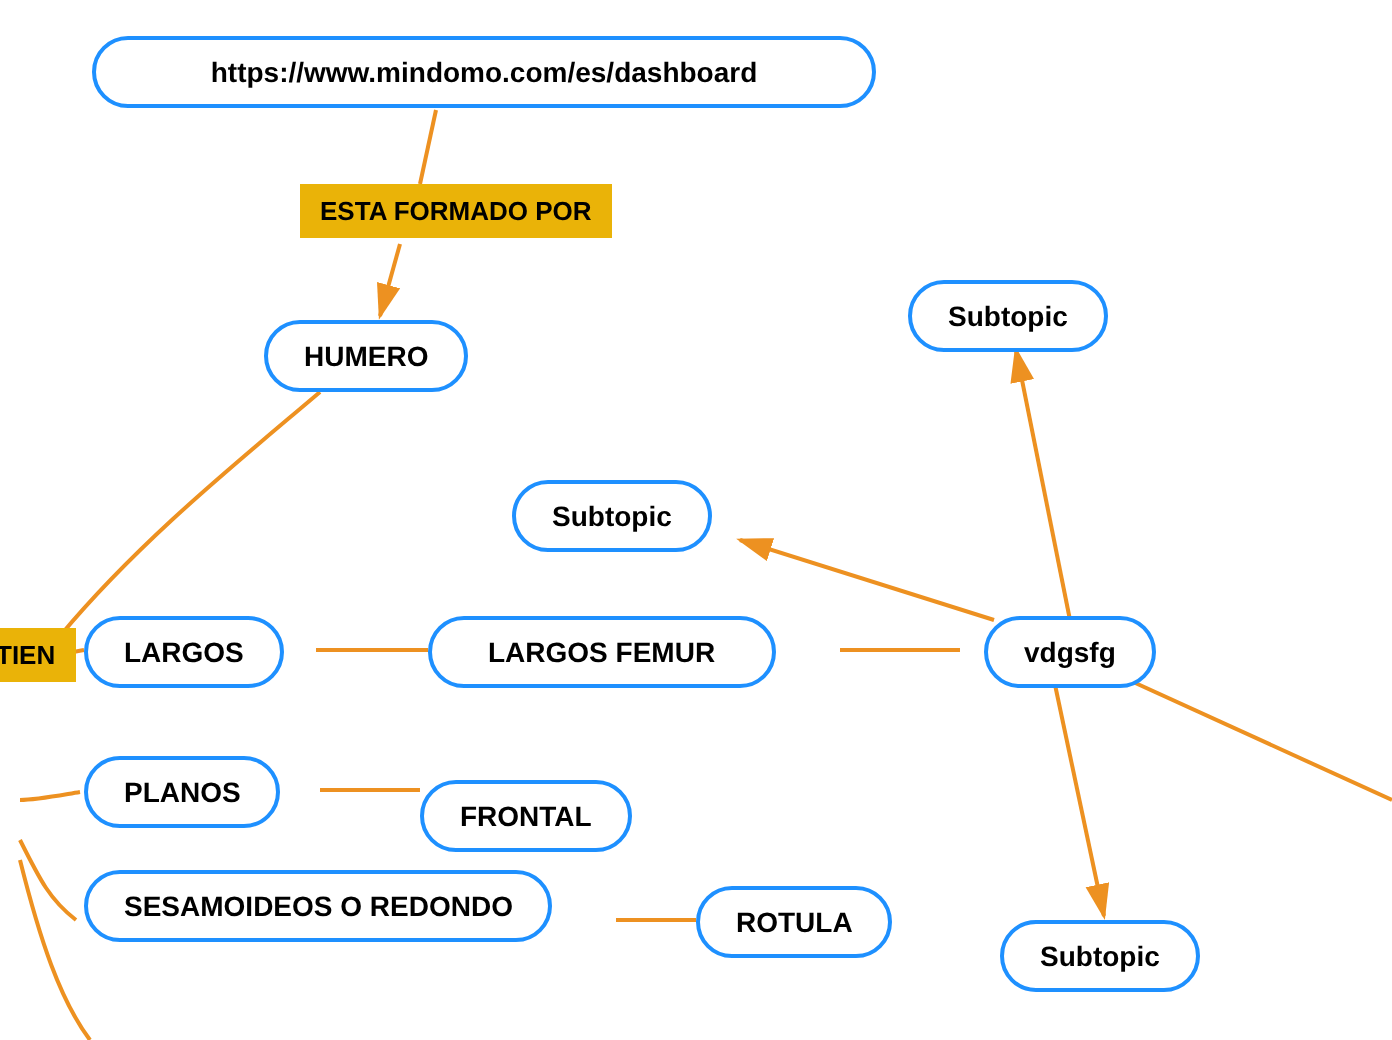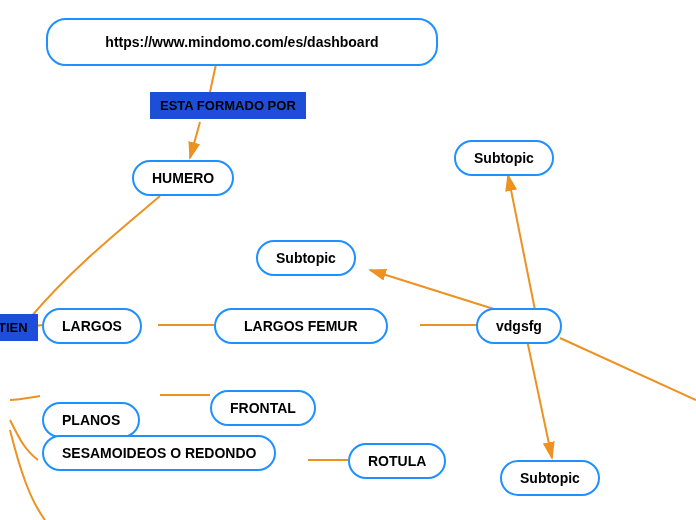--- a/index.html
+++ b/index.html
@@ -22,21 +22,21 @@
     font-size: 14px;
     display: flex;
     align-items: center;
     justify-content: center;
     padding: 8px 18px;
     white-space: nowrap;
     box-sizing: border-box;
   }
   .label {
     position: absolute;
-    background: #1d4ed8;
+    background: #eab308;
     color: #000000;
     font-weight: bold;
     font-size: 13px;
     padding: 6px 10px;
     white-space: nowrap;
     box-sizing: border-box;
   }
   svg.connectors {
     position: absolute;
     left: 0;
@@ -87,21 +87,21 @@
 
   <path class="orange" d="M 560 338 L 696 400"></path>
 
   <path class="orange" d="M 527 340 L 552 458" marker-end="url(#arrow)"></path>
 
   <line class="orange" x1="160" y1="395" x2="210" y2="395"></line>
 
   <line class="orange" x1="308" y1="460" x2="348" y2="460"></line>
 </svg>
 
-<div class="node" style="left:46px; top:18px; width:392px; height:48px; border-radius:20px;align-items:center;">
+<div class="node" style="left:46px; top:18px; width:392px; height:36px; border-radius:20px;align-items:center;">
   <span>https://www.mindomo.com/es/dashboard</span>
 </div>
 
 <div class="label" style="left:150px; top:92px;">
   <span>ESTA FORMADO POR</span>
 </div>
 
 <div class="node" style="left:132px; top:160px;">
   <span>HUMERO</span>
 </div>
@@ -119,25 +119,25 @@
 </div>
 
 <div class="node" style="left:42px; top:308px;">
   <span>LARGOS</span>
 </div>
 
 <div class="node" style="left:214px; top:308px; padding-left:28px; padding-right:28px;">
   <span>LARGOS FEMUR</span>
 </div>
 
-<div class="node" style="left:476px; top:308px;">
+<div class="node" style="left:492px; top:308px;">
   <span>vdgsfg</span>
 </div>
 
-<div class="node" style="left:42px; top:378px;margin-top:24px;">
+<div class="node" style="left:42px; top:378px;">
   <span>PLANOS</span>
 </div>
 
 <div class="node" style="left:210px; top:390px;">
   <span>FRONTAL</span>
 </div>
 
 <div class="node" style="left:42px; top:435px;">
   <span>SESAMOIDEOS O REDONDO</span>
 </div>

